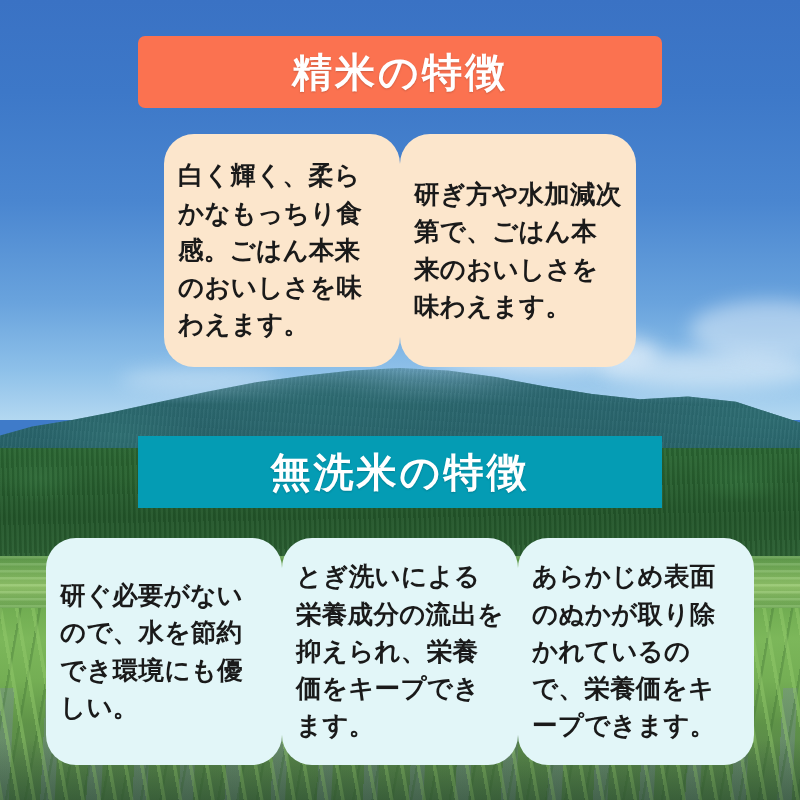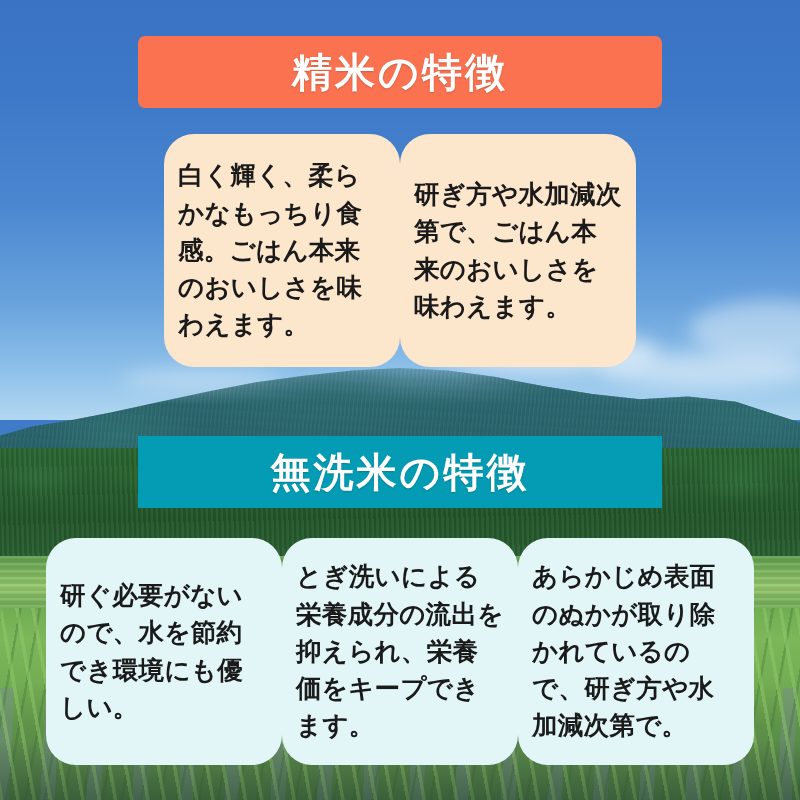--- a/index.html
+++ b/index.html
@@ -269,17 +269,17 @@
   <div class="banner banner-musenmai">無洗米の特徴</div>
 
   <div class="card-row row-bottom">
     <div class="card card-mint">
       <p>研ぐ必要がないので、水を節約でき環境にも優しい。</p>
     </div>
     <div class="card card-mint">
       <p>とぎ洗いによる栄養成分の流出を抑えられ、栄養価をキープできます。</p>
     </div>
     <div class="card card-mint">
-      <p>あらかじめ表面のぬかが取り除かれているので、研ぎ方や水加減次第で。</p>
+      <p>あらかじめ表面のぬかが取り除かれているので、栄養価をキープできます。</p>
     </div>
   </div>
 
 </div>
 
 </body></html>

